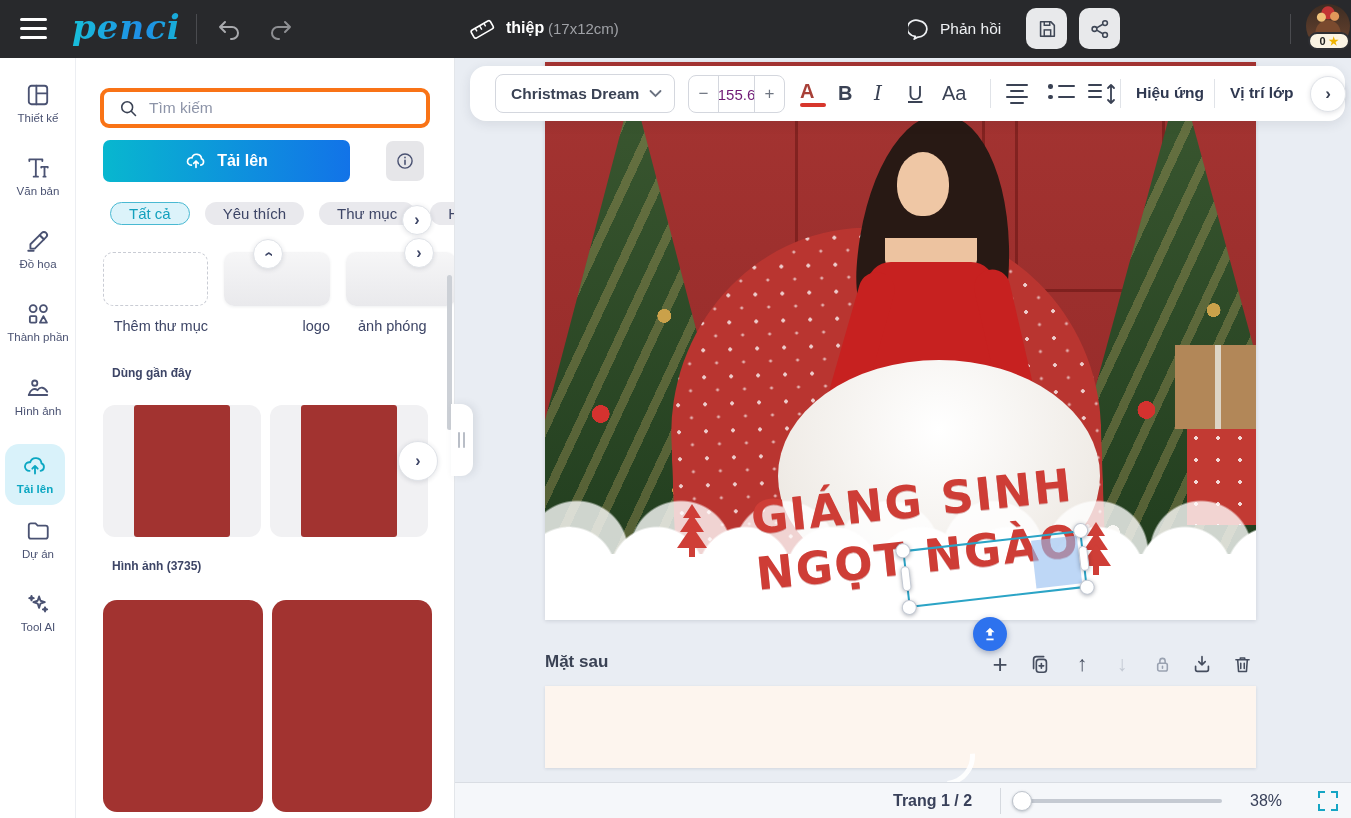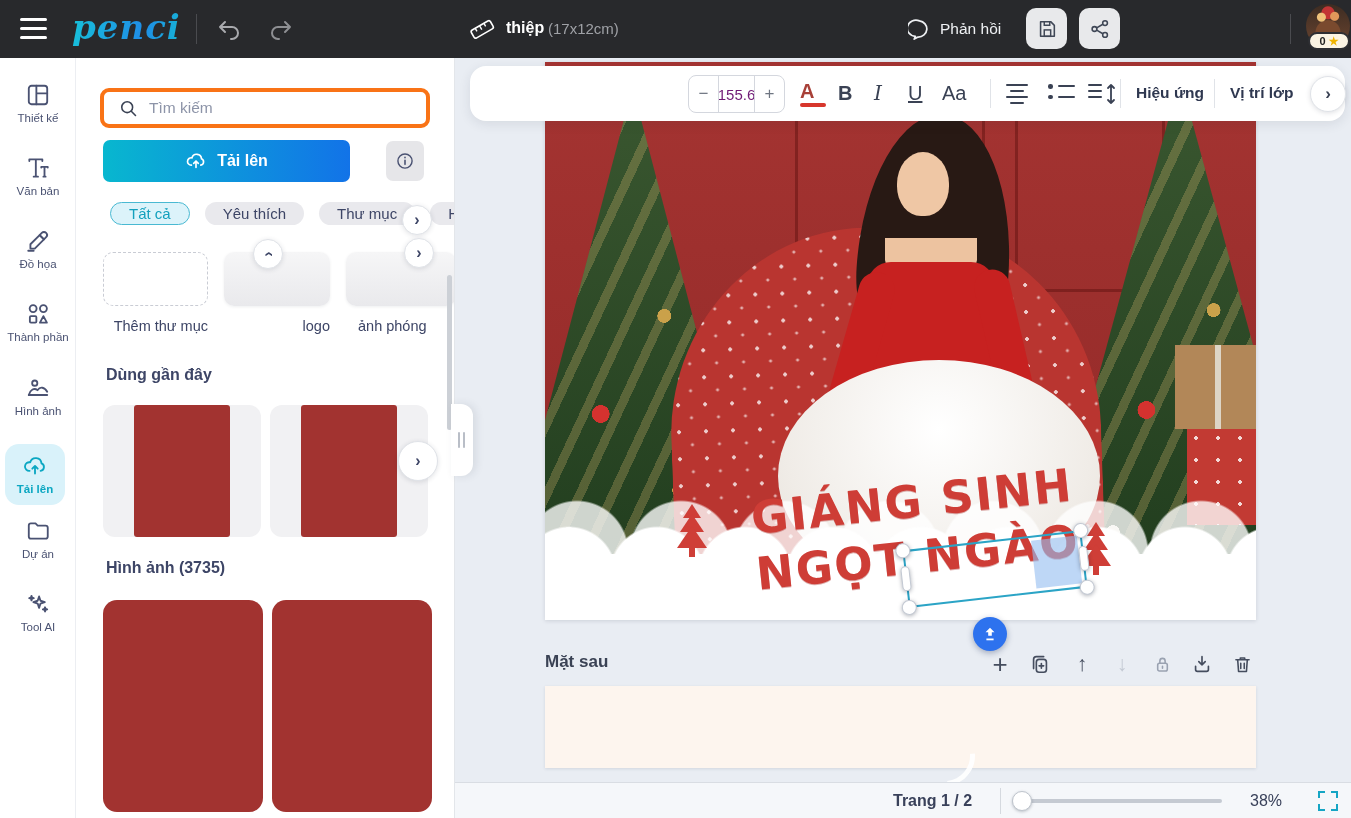--- a/index.html
+++ b/index.html
@@ -41,21 +41,21 @@
   .search-box input::placeholder{color:#8d94a8}
   .upload-btn{position:absolute;left:27px;top:82px;width:247px;height:42px;border-radius:7px;background:linear-gradient(90deg,#08b7cf,#1273e8);color:#fff;font-size:16px;font-weight:600;display:flex;align-items:center;justify-content:center;gap:10px;cursor:pointer}
   .info-btn{position:absolute;left:310px;top:83px;width:38px;height:40px;border-radius:7px;background:#e6e6e9;display:flex;align-items:center;justify-content:center;cursor:pointer}
   .chips{position:absolute;left:34px;top:144px;height:36px;display:flex;gap:15px;white-space:nowrap}
   .chip{height:23px;padding:0 18px;border-radius:19px;background:#e9e9ed;color:#3d4566;font-size:15px;display:flex;align-items:center;cursor:pointer}
   .chip.active{background:#dcf3fa;border:1.5px solid #49b9d2;color:#13a0bd}
   .circle-btn{width:30px;height:30px;border-radius:50%;background:#fff;border:1px solid #e0e3e8;box-shadow:0 1px 5px rgba(40,50,70,.14);display:flex;align-items:center;justify-content:center;cursor:pointer;color:#3d4566;font-size:16px;font-weight:700}
   .folder-card{position:absolute;top:194px;height:54px;border-radius:10px;background:linear-gradient(180deg,#f6f6f7,#e9e9ec);box-shadow:0 1px 3px rgba(40,50,70,.08);cursor:pointer}
   .folder-card.dashed{background:#fff;border:1.5px dashed #c9ccd4;box-shadow:none}
   .folder-lbl{position:absolute;top:260px;font-size:14.5px;color:#3d4566;text-align:right;white-space:nowrap}
-  .section-h{position:absolute;left:30px;font-size:16px;font-weight:600;color:#3d4566}
+  .section-h{position:absolute;left:36px;font-size:12px;font-weight:600;color:#3d4566}
   .recent-card{position:absolute;top:347px;width:158px;height:132px;border-radius:12px;background:#f1f1f3;cursor:pointer}
   .xmas-thumb{position:absolute;border-radius:3px;overflow:hidden;background-color:#a23330;background-image:
     radial-gradient(circle 4% at 50% 34%,#2b1a14 97%,transparent),
     radial-gradient(ellipse 16% 9% at 50% 46%,#cd2322 97%,transparent),
     radial-gradient(ellipse 30% 17% at 49% 64%,#f7f4f0 97%,transparent),
     radial-gradient(ellipse 20% 7% at 50% 10%,#bf1f1f 97%,transparent),
     radial-gradient(ellipse 24% 36% at 4% 45%,#24421f 97%,transparent),
     radial-gradient(ellipse 24% 36% at 96% 42%,#24421f 97%,transparent),
     linear-gradient(180deg,rgba(0,0,0,0) 80%,#8f2a26 80%),
     linear-gradient(180deg,#9e2b28,#a83431)}
@@ -324,20 +324,28 @@
   <div class="xmas-thumb grid-img" style="left:27px"></div>
   <div class="xmas-thumb grid-img" style="left:196px"></div>
   <div class="panel-scroll"></div>
 </div>
 <div class="edge-tab">
     <i style="left:7px"></i>
     <i style="left:12px"></i>
   </div>
 
 <div class="toolbar">
+  <div class="font-box">
+    <span class="fname">Christmas Dream</span>
+    <span>
+      <svg width="13" height="9" viewBox="0 0 13 9">
+          <path d="M1.5 2l5 5 5-5" fill="none" stroke="#6b7280" stroke-width="1.8" stroke-linecap="round"></path>
+        </svg>
+    </span>
+  </div>
   <div class="stepper">
     <div class="minus">−</div>
     <div class="val">155.6</div>
     <div class="plus">+</div>
   </div>
   <div class="tool-txt" style="left:330px;top:11px;color:#a84038;font-weight:700">
     <span>A</span>
     <div style="width:26px;height:4px;background:#d7362c;border-radius:2px;margin-top:-2px"></div>
   </div>
   <div class="tool-txt" style="left:368px;font-weight:700">B</div>

